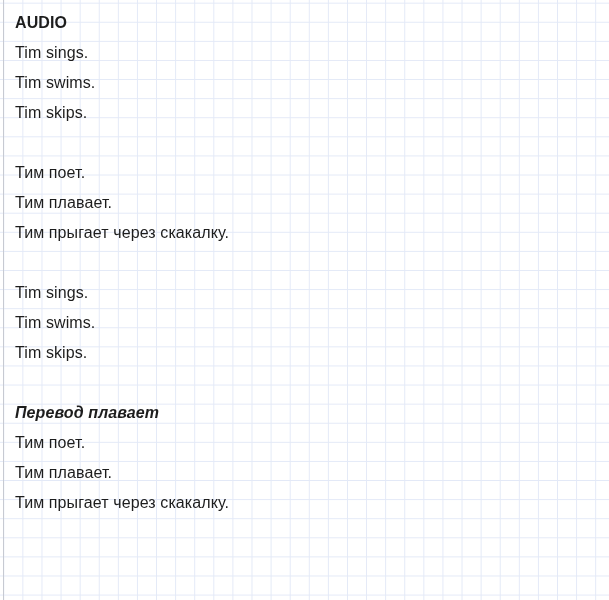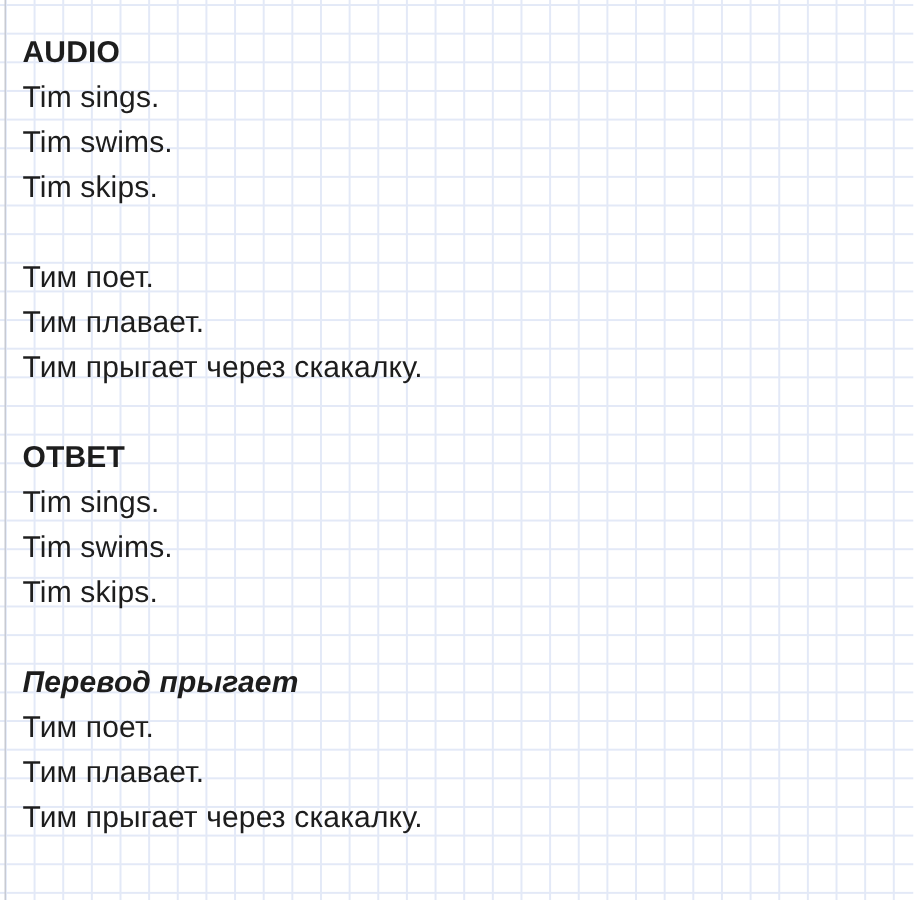--- a/index.html
+++ b/index.html
@@ -28,24 +28,24 @@
   .edge-line {
     position: absolute;
     left: 3px; top: 0;
     width: 1px;
     height: 600px;
     background: var(--edge-color, #c7cad2);
   }
   .doc {
     position: absolute;
     left: 15px;
-    top: 20px;
+    top: 8px;
     right: 10px;
     color: var(--text-color, #1d1d1d);
-    font-size: 20px;
+    font-size: 16px;
     line-height: 30px;
     letter-spacing: 0.1px;
   }
   .doc section {
     margin: 0 0 30px 0; 
   }
   .doc section:last-child {
     margin-bottom: 0;
   }
   .doc p {
@@ -72,25 +72,24 @@
       <p>Tim skips.</p>
     </section>
 
   <section>
   <p>Тим поет.</p>
       <p>Тим плавает.</p>
       <p>Тим прыгает через скакалку.</p>
     </section>
 
   <section>
-    <p class="heading">ОТВЕТ</p>
   <p>Tim sings.</p>
       <p>Tim swims.</p>
       <p>Tim skips.</p>
     </section>
 
   <section>
-    <p class="heading italic">Перевод прыгает</p>
+    <p class="heading italic">Перевод плавает</p>
   <p>Тим поет.</p>
       <p>Тим плавает.</p>
       <p>Тим прыгает через скакалку.</p>
     </section>
 </main>
 
 </body></html>

